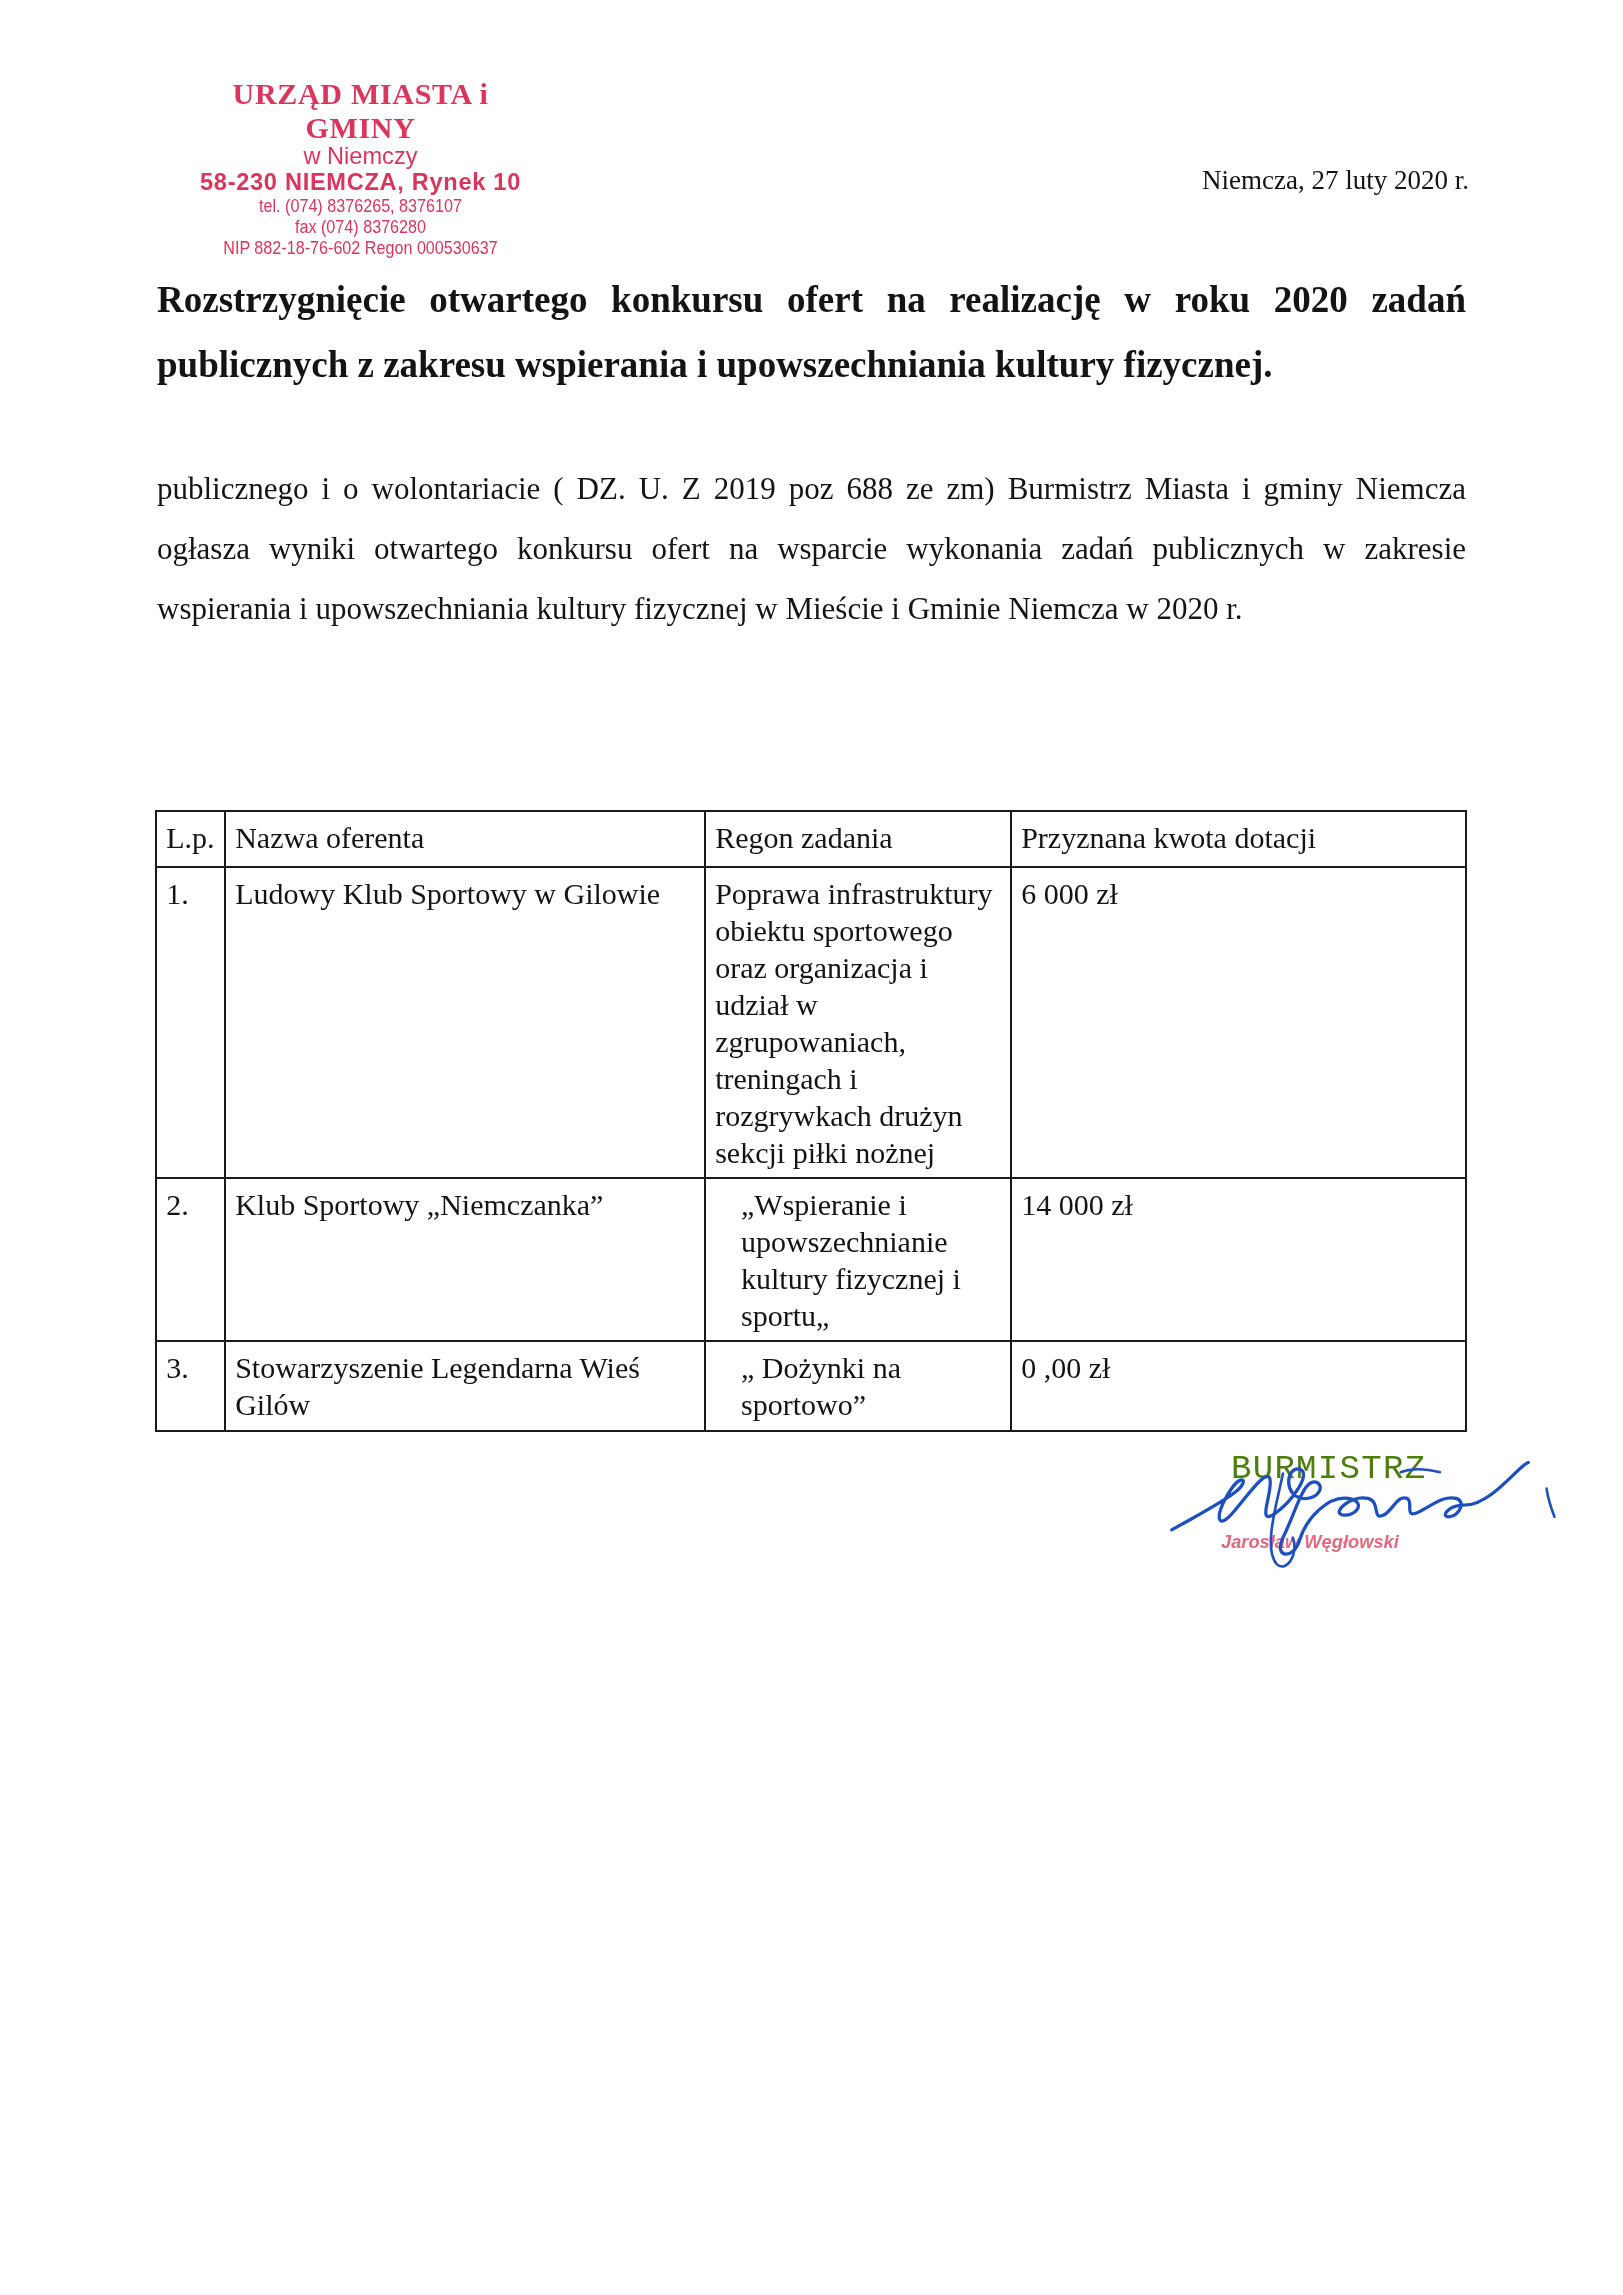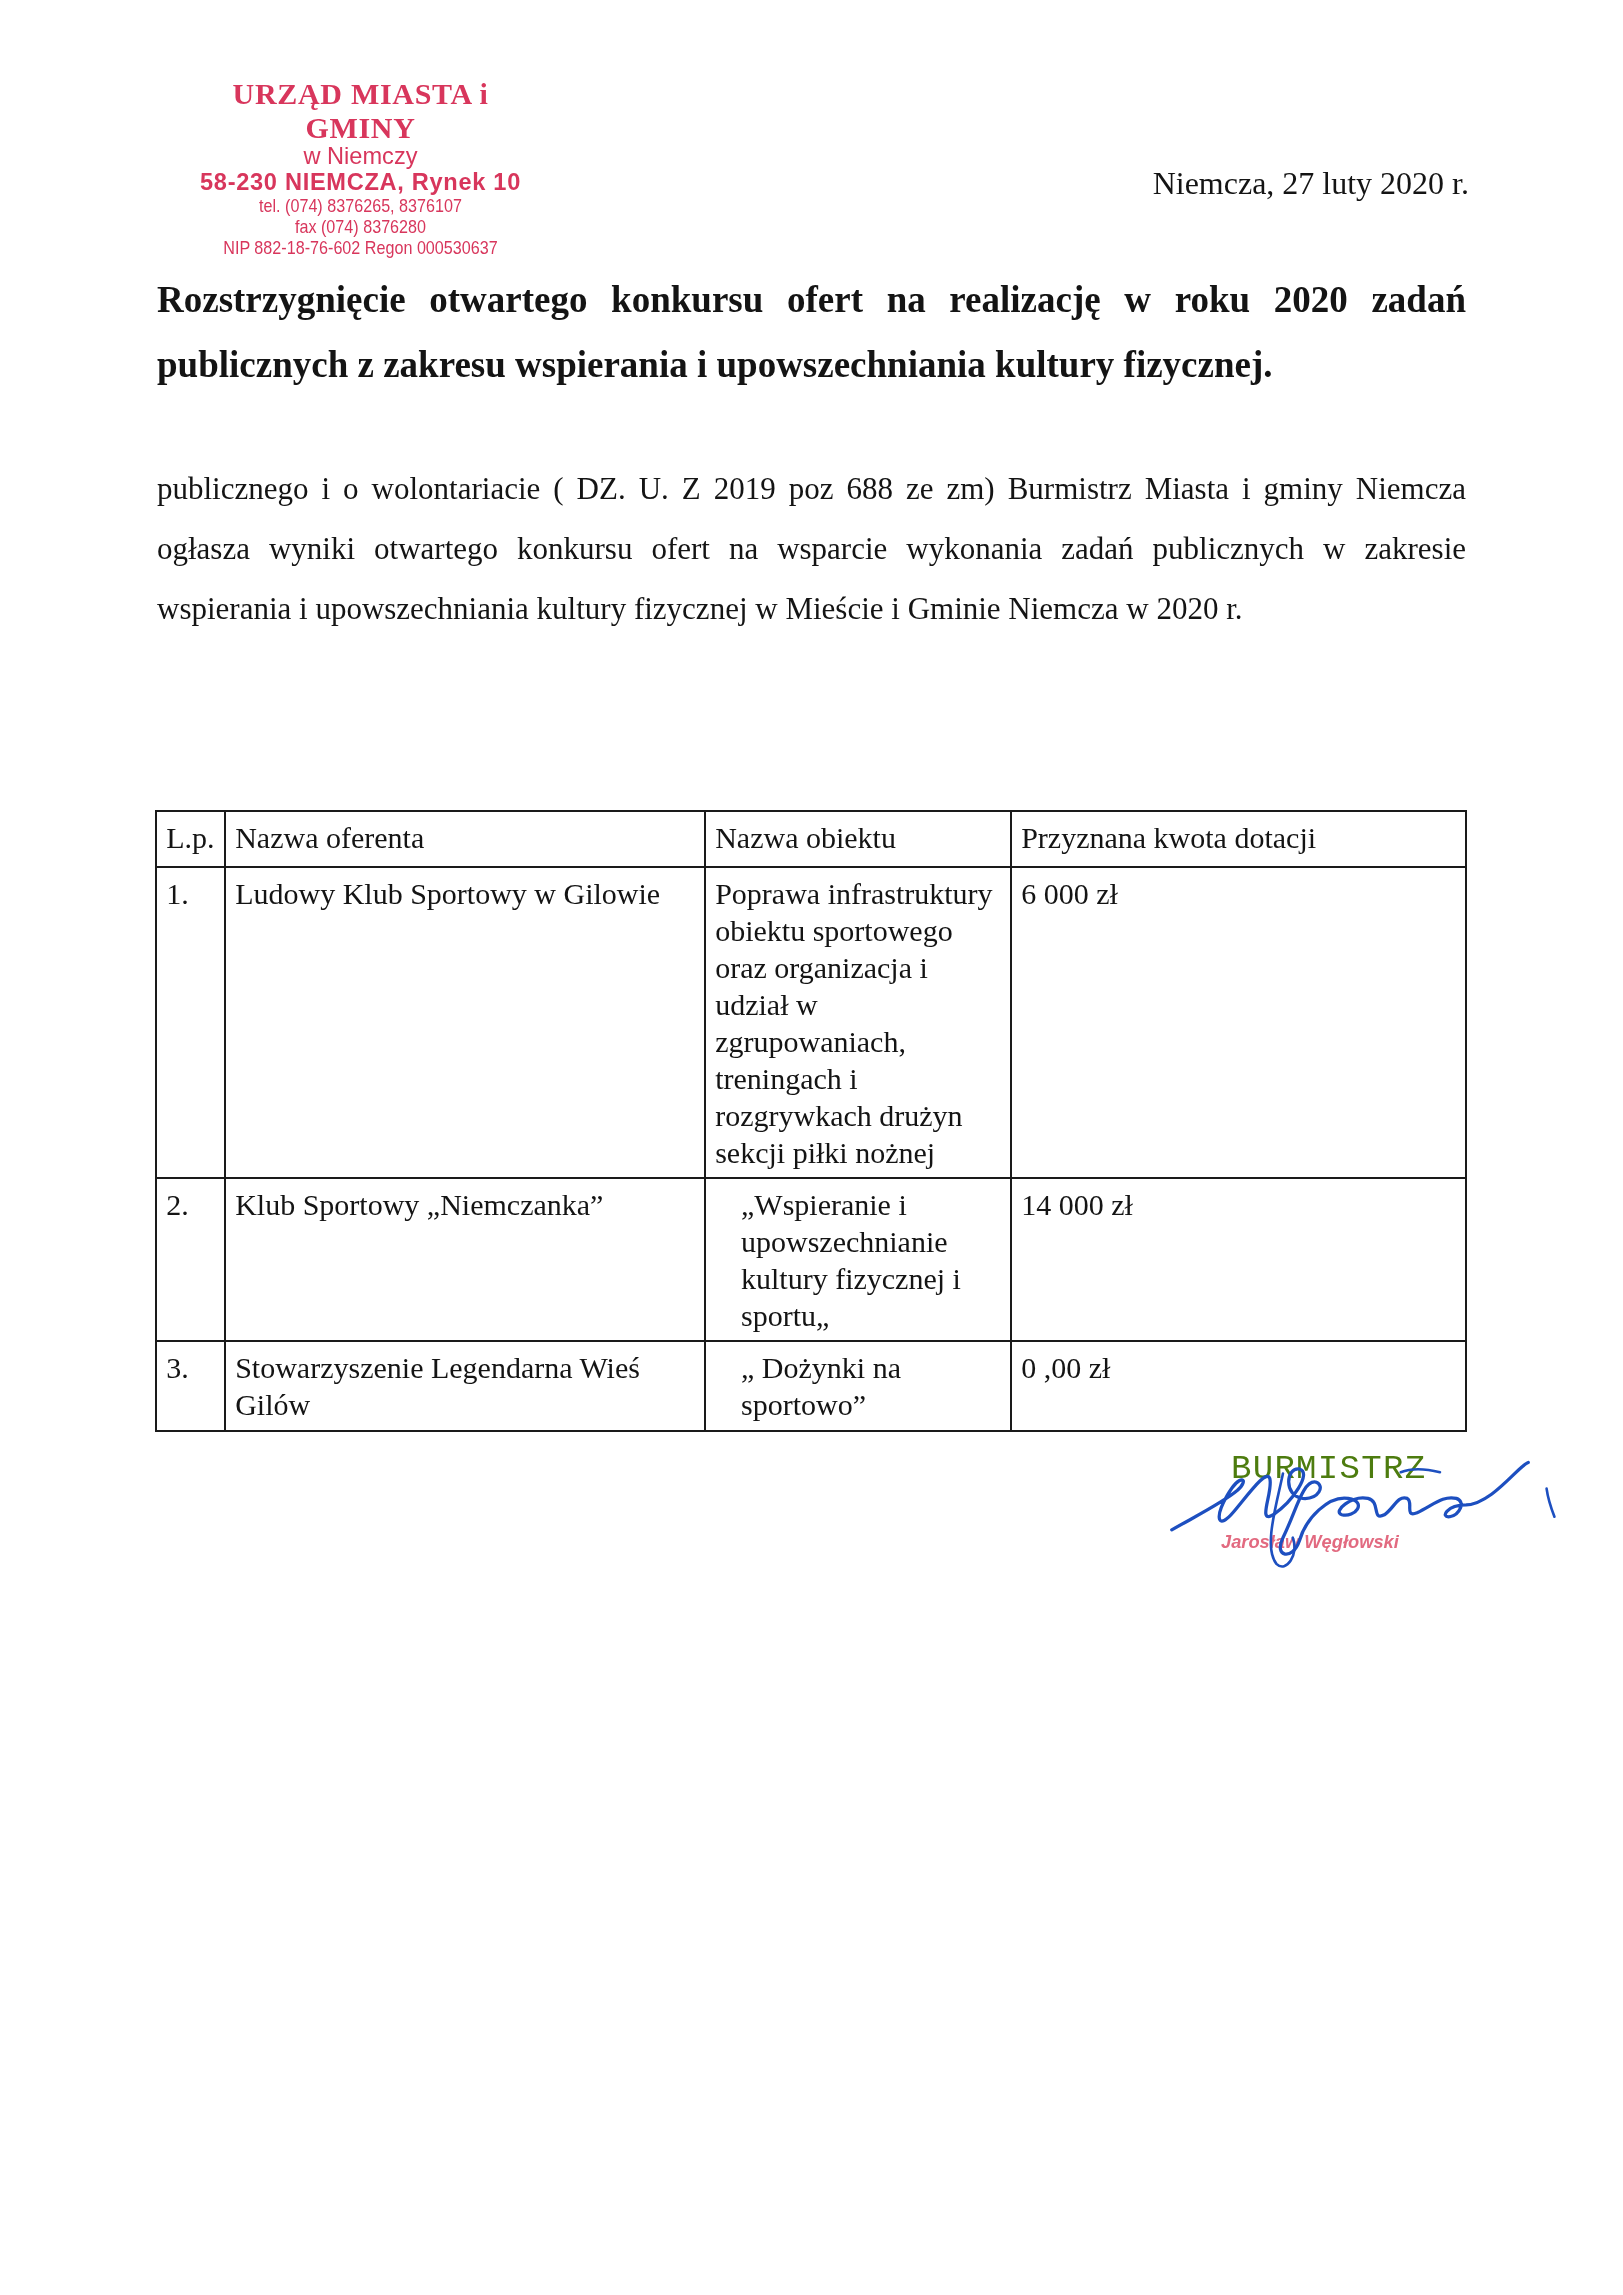--- a/index.html
+++ b/index.html
@@ -13,21 +13,21 @@
     .stamp { left: 177px; top: 77px; width: 367px; text-align: center; color: #d8365c; font-family: "Liberation Serif", serif; }
     .stamp .l1 { font-size: 30px; font-weight: bold; letter-spacing: 0.7px; line-height: 34px; }
     .stamp .l2 { font-size: 23.6px; line-height: 23.6px; font-family: "Liberation Sans", sans-serif; }
     .stamp .l3 { font-size: 23.6px; line-height: 26px; font-weight: bold; font-family: "Liberation Sans", sans-serif; letter-spacing: 0.7px; }
     .stamp .l4, .stamp .l5, .stamp .l6 { font-size: 19px; line-height: 21px; font-family: "Liberation Sans Narrow", "Liberation Sans", sans-serif; }
     .stamp .l4 { transform: scaleX(0.85); }
     .stamp .l5 { transform: scaleX(0.85); }
     .stamp .l6 { transform: scaleX(0.85); }
 
     
-    .date { right: 154px; top: 165px; font-size: 32px; }
+    .date { right: 154px; top: 165px; font-size: 27px; }
 
     
     .title { left: 157px; top: 267px; width: 1309px; font-size: 37px; font-weight: bold; line-height: 65px; text-align: justify; text-align-last: left; }
     .title .line1 { display: block; text-align: justify; text-align-last: justify; }
     .title .line2 { display: block; }
 
     
     .para { left: 157px; top: 459px; width: 1309px; font-size: 31px; line-height: 60px; }
     .para .pl { display: block; text-align: justify; text-align-last: justify; }
     .para .pl.last { text-align-last: left; }
@@ -88,21 +88,21 @@
   <colgroup>
     <col class="c1">
       <col class="c2">
       <col class="c3">
       <col class="c4">
   </colgroup>
   <thead>
     <tr>
       <th>L.p.</th>
       <th>Nazwa oferenta</th>
-      <th>Nazwa obiektu</th>
+      <th>Regon zadania</th>
       <th>Przyznana kwota dotacji</th>
     </tr>
   </thead>
   <tbody>
     <tr class="r1">
       <td>1.</td>
       <td>Ludowy Klub Sportowy w Gilowie</td>
       <td class="task">Poprawa infrastruktury obiektu sportowego oraz organizacja i udział w zgrupowaniach, treningach i rozgrywkach drużyn sekcji piłki nożnej</td>
       <td class="amount">6 000 zł</td>
     </tr>

